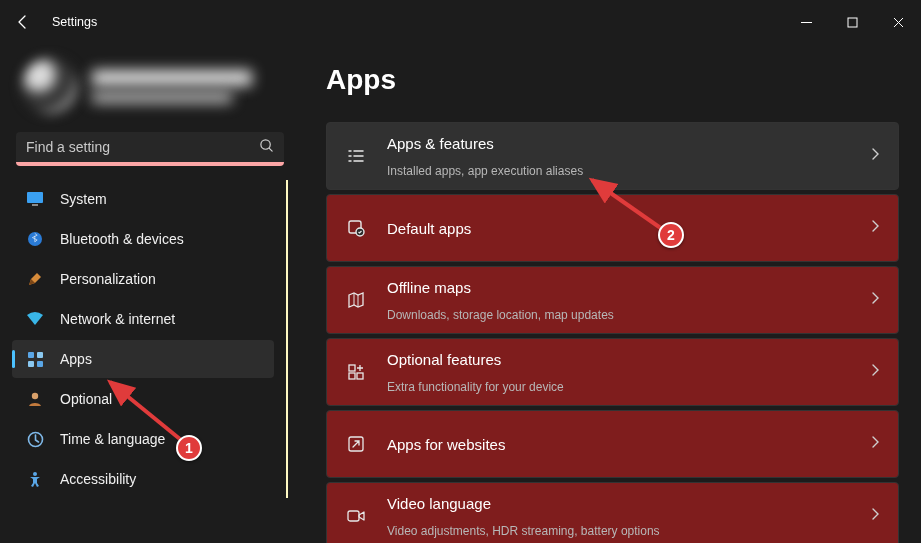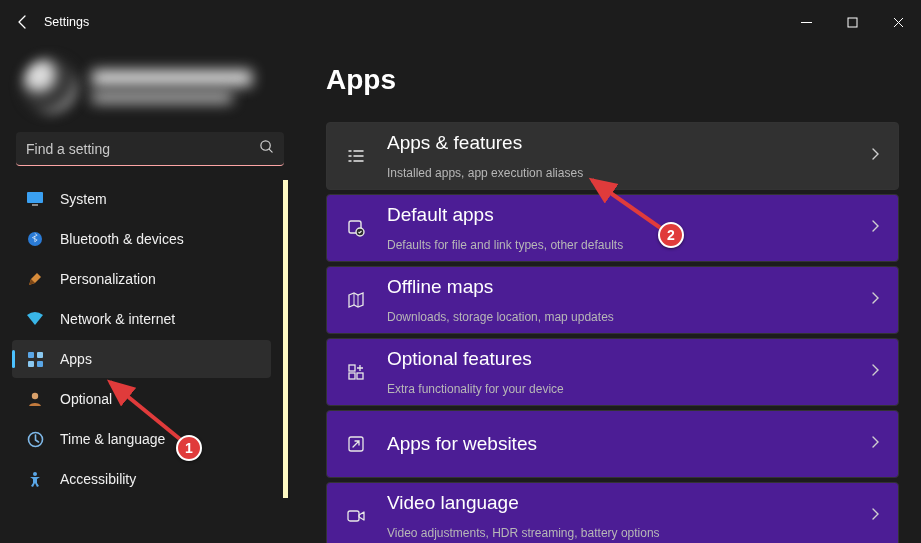--- a/index.html
+++ b/index.html
@@ -1,55 +1,55 @@
 <!DOCTYPE html>
 <html><head>
 <meta charset="utf-8">
 <style>
   * { margin: 0; padding: 0; box-sizing: border-box; font-family: "Segoe UI", sans-serif; }
   body { width: 921px; height: 543px; background: #1c1c1c; color: #fff; overflow: hidden; position: relative; }
 
   
   .titlebar { height: 44px; display: flex; align-items: center; justify-content: space-between; padding: 0 0 0 10px; }
-  .titlebar-left { display: flex; align-items: center; gap: 8px; }
+  .titlebar-left { display: flex; align-items: center; gap: 16px; }
   .back-btn { width: 26px; height: 26px; display: flex; align-items:center; justify-content:center; cursor:pointer; }
   .titlebar-title { font-size: 12.5px; color: #fff; }
   .win-controls { display:flex; }
   .win-btn { width: 46px; height: 32px; display:flex; align-items:center; justify-content:center; cursor:pointer; }
 
   .body-area { display:flex; height: calc(543px - 44px); }
 
   
   .sidebar { width: 300px; padding: 6px 12px 0 12px; position:relative; }
   .profile { display:flex; align-items:center; gap:14px; margin: 8px 4px 18px 10px; }
   .avatar { width: 56px; height: 56px; border-radius: 50%; filter: blur(6px); background: radial-gradient(circle at 30% 30%, #ddd 0 20%, #333 40% 60%, #888 70% 80%, #222 90%); }
   .prof-text { display:flex; flex-direction:column; }
   .prof-name { font-size:15px; font-weight:600; filter: blur(7px); background: #ddd; color:transparent; width:160px; height:16px; border-radius:2px; margin-bottom:6px;}
   .prof-email { font-size:12px; filter: blur(7px); background:#bbb; width:140px; height:11px; border-radius:2px; }
 
-  .searchbox { margin: 0 4px 14px 4px; height: 34px; background:#272727; border-radius:4px; display:flex; align-items:center; padding:0 10px; border-bottom:1px solid #fca5a5; }
+  .searchbox { margin: 0 4px 14px 4px; height: 34px; background:#272727; border-radius:4px; display:flex; align-items:center; padding:0 10px; border-bottom:4px solid #fca5a5; }
   .searchbox input { flex:1; background:transparent; border:none; outline:none; color:#fff; font-size:14px; }
   .searchbox input::placeholder { color:#c9c9c9; }
   .search-icon { color:#c9c9c9; }
 
-  .nav { margin-top: 4px; display:flex; flex-direction:column; gap:2px; padding-right:12px; border-right: 5px solid #fef9c3; max-height: 370px; }
+  .nav { margin-top: 4px; display:flex; flex-direction:column; gap:2px; padding-right:12px; border-right: 2px solid #fef9c3; max-height: 370px; }
   .nav-item { height: 38px; display:flex; align-items:center; gap:16px; padding: 0 14px; border-radius:4px; cursor:pointer; font-size:14px; color:#f0f0f0; position:relative; }
   .nav-item .nav-icon { width:18px; height:18px; display:flex; align-items:center; justify-content:center; font-size:16px; }
   .nav-item.selected { background:#2d2d2d; }
   .nav-item.selected::before { content:""; position:absolute; left:0; top:10px; width:3px; height:18px; background:#4cc2ff; border-radius:2px; }
 
   
   .main { flex:1; padding: 20px 22px 0 26px; overflow-y:auto; }
   .page-title { font-size:28px; font-weight:600; margin-bottom: 26px; }
   .cards { display:flex; flex-direction:column; gap:4px; }
-  .card { background:#4c1d95; border:1px solid #333; border-radius:4px; height:68px; display:flex; align-items:center; padding:0 18px; cursor:pointer; gap:20px; }
+  .card { background:#7f1d1d; border:1px solid #333; border-radius:4px; height:68px; display:flex; align-items:center; padding:0 18px; cursor:pointer; gap:20px; }
   .card.first { background:#313131; }
   .card-icon { width:22px; display:flex; align-items:center; justify-content:center; color:#f0f0f0; }
   .card-text { flex:1; display:flex; flex-direction:column; }
-  .card-title { font-size:19px; color:#fff; }
+  .card-title { font-size:15px; color:#fff; }
   .card-sub { font-size:12px; color:#b7b7b7; margin-top:12px; }
   .chev { color:#cfcfcf; }
 
   
   .marker { position:absolute; width:26px; height:26px; border-radius:50%; background:#e03b3b; border:2px solid #fff; display:flex; align-items:center; justify-content:center; font-size:14px; font-weight:700; color:#fff; box-shadow:0 1px 3px rgba(0,0,0,.5); z-index:10; }
   .arrow-svg { position:absolute; z-index:9; pointer-events:none; }
   svg.icon { display:block; }
 </style>
 </head>
 <body>
@@ -202,21 +202,20 @@
       <div class="card">
         <span class="card-icon">
           <svg width="20" height="20" viewBox="0 0 20 20">
               <rect x="3" y="3" width="12" height="12" rx="2" stroke="#e8e8e8" stroke-width="1.4" fill="none"></rect>
               <circle cx="14" cy="14" r="4" fill="#2b2b2b" stroke="#e8e8e8" stroke-width="1.4"></circle>
               <path d="M12.5 14l1 1 2-2" stroke="#e8e8e8" stroke-width="1.2" fill="none"></path>
             </svg>
         </span>
         <div class="card-text">
           <span class="card-title">Default apps</span>
-          <span class="card-sub">Defaults for file and link types, other defaults</span>
         </div>
         <span class="chev"><svg width="10" height="14" viewBox="0 0 10 14">
               <path d="M3 2l5 5-5 5" stroke="#cfcfcf" stroke-width="1.4" fill="none" stroke-linecap="round"></path>
             </svg></span>
       </div>
 
       <div class="card">
         <span class="card-icon">
           <svg width="20" height="20" viewBox="0 0 20 20">
               <path d="M3 5l5-2 4 2 5-2v12l-5 2-4-2-5 2z" stroke="#e8e8e8" stroke-width="1.3" fill="none"></path>

